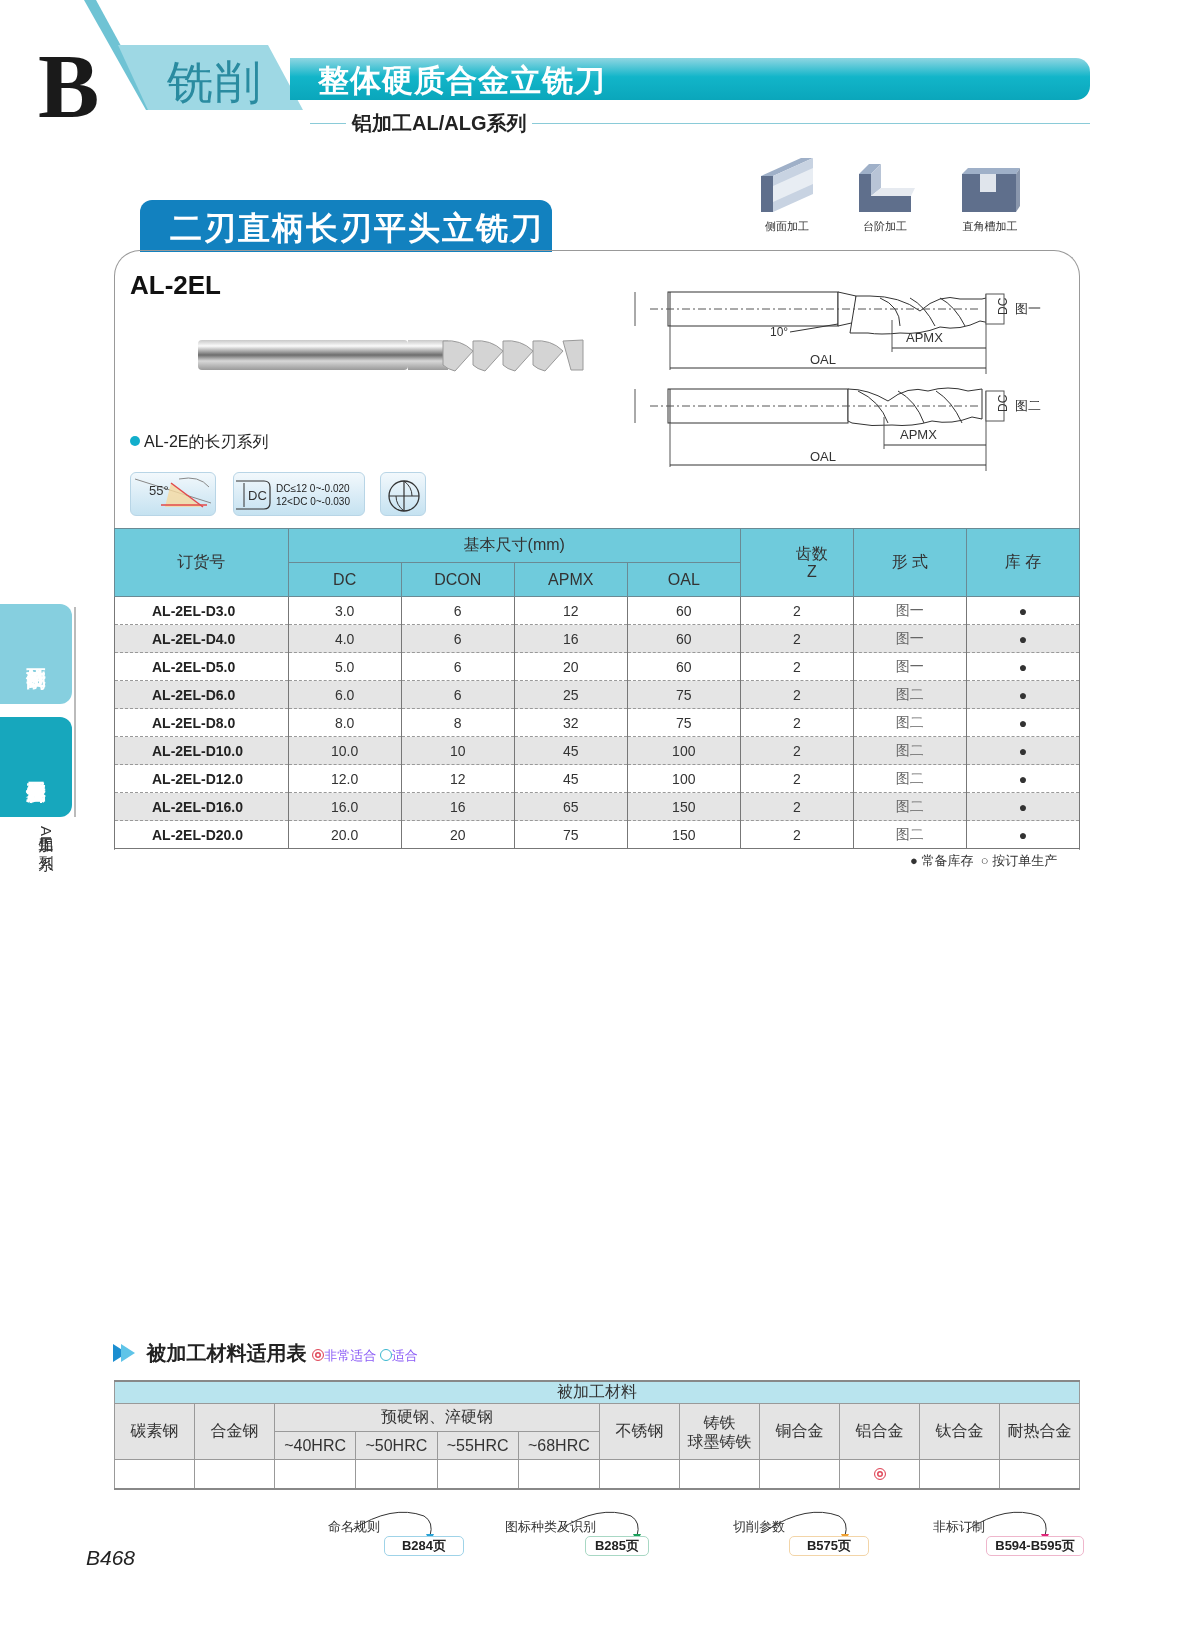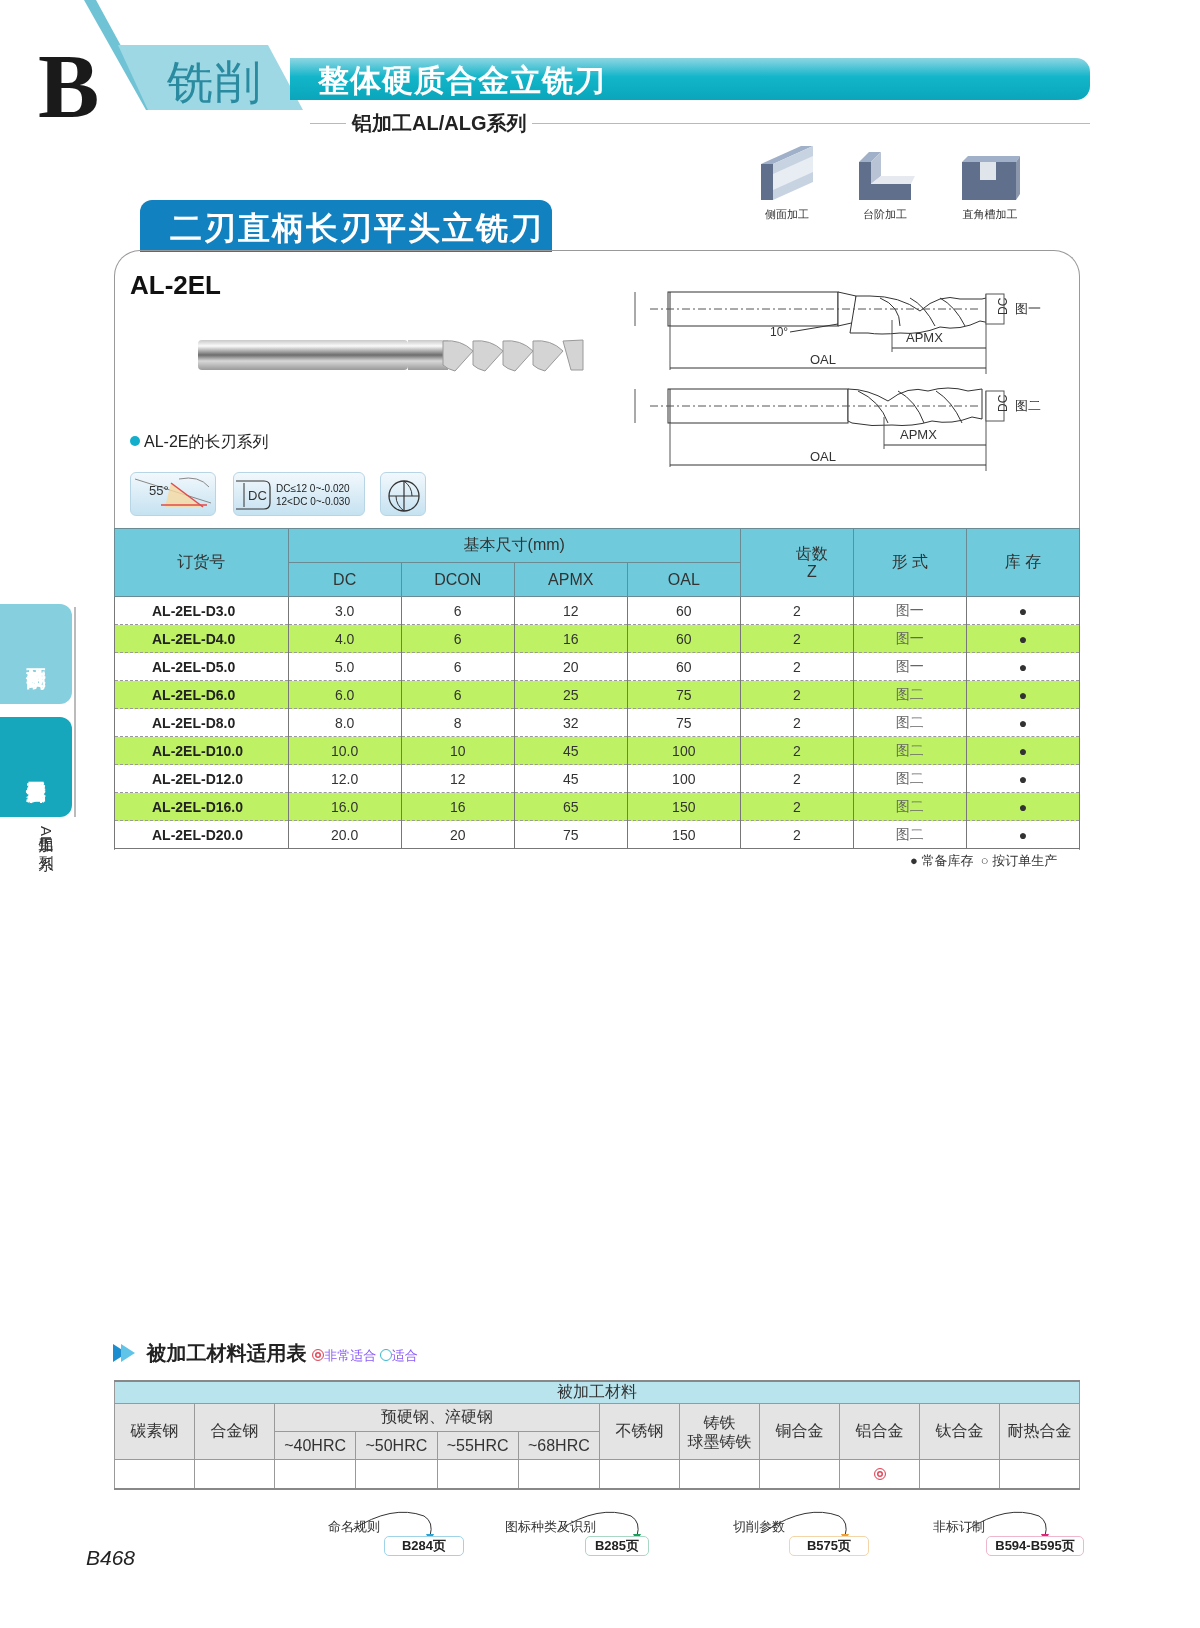--- a/index.html
+++ b/index.html
@@ -11,21 +11,21 @@
   .hdr-slash { position: absolute; left: 78px; top: 0; width: 90px; height: 120px; }
   .hdr-cat-bg { position: absolute; left: 118px; top: 45px; width: 210px; height: 65px; }
   .hdr-cat { position: absolute; left: 167px; top: 52px; font-size: 46px; color: #2a8ba0; letter-spacing: 2px; }
   .hdr-bar { position: absolute; left: 290px; top: 58px; width: 800px; height: 42px; border-radius: 0 14px 14px 0;
              background: linear-gradient(#8fd6e2, #12b5c9 45%, #0aa6bb); }
   .hdr-title { position: absolute; left: 318px; top: 60px; font-size: 31px; font-weight: bold; color: #fff; letter-spacing: 1px; }
   .hdr-sub-line { position: absolute; left: 310px; top: 123px; width: 780px; height: 1px; background: #8acbd8; }
   .hdr-sub { position: absolute; left: 346px; top: 110px; font-size: 20px; font-weight: bold; color: #222; background: #fff; padding: 0 6px; }
 
   
-  .proc { position: absolute; top: 144px; width: 90px; text-align: center; font-size: 11px; color: #333; }
+  .proc { position: absolute; top: 156px; width: 90px; text-align: center; font-size: 11px; color: #333; }
   .proc .shape { width: 60px; height: 58px; margin: 0 auto 3px; }
 
   
   .sec-tab { position: absolute; left: 140px; top: 200px; width: 412px; height: 52px; background: #1281bf; border-radius: 12px 12px 0 0; }
   .sec-tab-text { position: absolute; left: 170px; top: 207px; font-size: 32px; font-weight: bold; color: #fff; letter-spacing: 2px; }
 
   
   .panel { position: absolute; left: 114px; top: 250px; width: 966px; height: 600px; border: 1.5px solid #999; border-radius: 26px 26px 0 0; border-bottom: none; }
   .model { position: absolute; left: 130px; top: 270px; font-size: 26px; font-weight: bold; color: #111; }
   .tool-photo { position: absolute; left: 198px; top: 338px; width: 386px; height: 34px; }
@@ -33,21 +33,21 @@
   .series-note .dot { display: inline-block; width: 10px; height: 10px; border-radius: 50%; background: #12aecb; margin-right: 4px; vertical-align: 1px; }
   .feat { position: absolute; top: 472px; height: 44px; border-radius: 6px; background: linear-gradient(#f2f8fc, #c5e2f1); border: 1px solid #b8d5e6; }
   .feat-tol { font-size: 10px; color: #222; position: absolute; left: 42px; top: 9px; line-height: 13px; }
 
   .drawing { position: absolute; left: 630px; top: 290px; width: 420px; height: 190px; }
 
   
   table.spec { position: absolute; left: 114px; top: 528px; width: 966px; border-collapse: collapse; font-size: 14px; }
   table.spec th { background: #6fcbdc; color: #333; font-weight: normal; border: 1px solid #6a8a94; font-size: 16px; }
   table.spec td { text-align: center; height: 28px; border-left: 1px solid #777; border-right: 1px solid #777; border-bottom: 1px dashed #999; color: #333; }
-  table.spec tr.alt td { background: #bef264; }
+  table.spec tr.alt td { background: #e5e5e5; }
   table.spec td.code { font-weight: bold; color: #222; text-align: left; padding-left: 37px; }
   table.spec td.fig { color: #666; }
   table.spec tbody tr:last-child td { border-bottom: 1.5px solid #777; }
   .legend { position: absolute; left: 910px; top: 852px; font-size: 13px; color: #333; }
 
   
   .side-tab { position: absolute; left: 0; width: 72px; border-radius: 0 12px 12px 0; color: #fff; font-weight: bold; font-size: 19px; writing-mode: vertical-rl; display: flex; align-items: center; justify-content: center; line-height: 1.05; }
   .side-tab.t1 { top: 604px; height: 100px; background: #86cfdf; }
   .side-tab.t2 { top: 717px; height: 100px; background: #17a7bd; }
   .side-rule { position: absolute; left: 74px; top: 607px; width: 2px; height: 210px; background: #bbb; }

